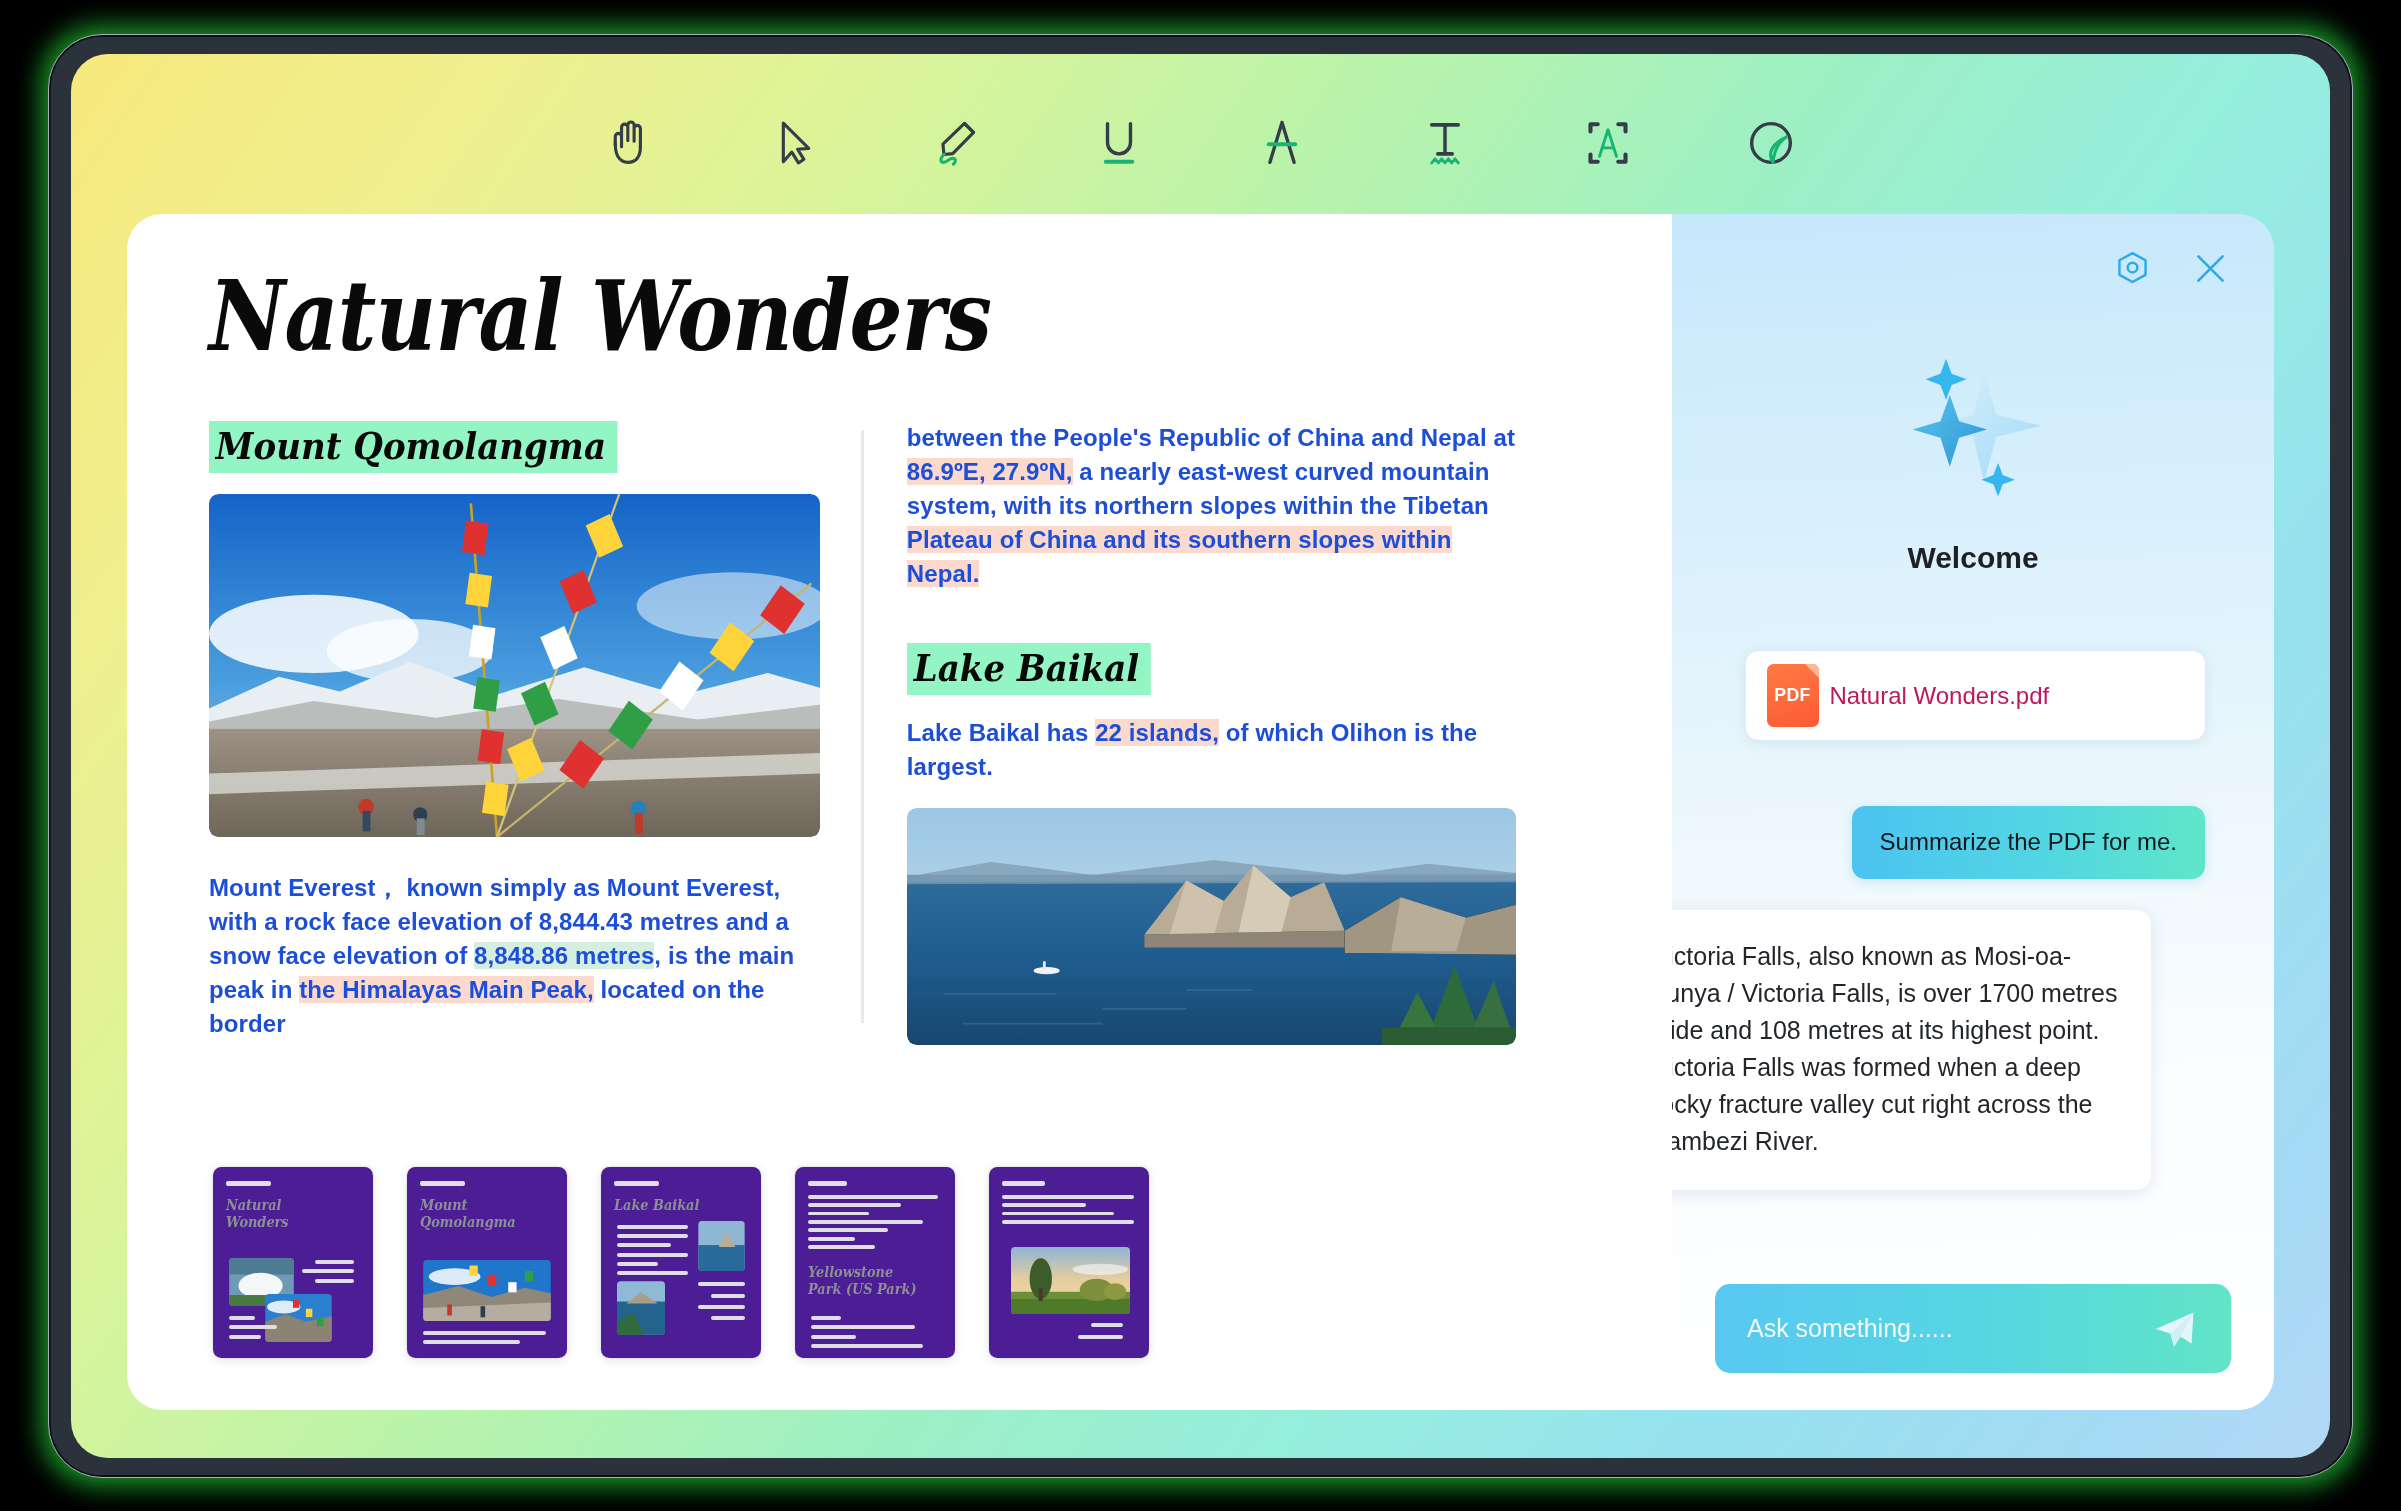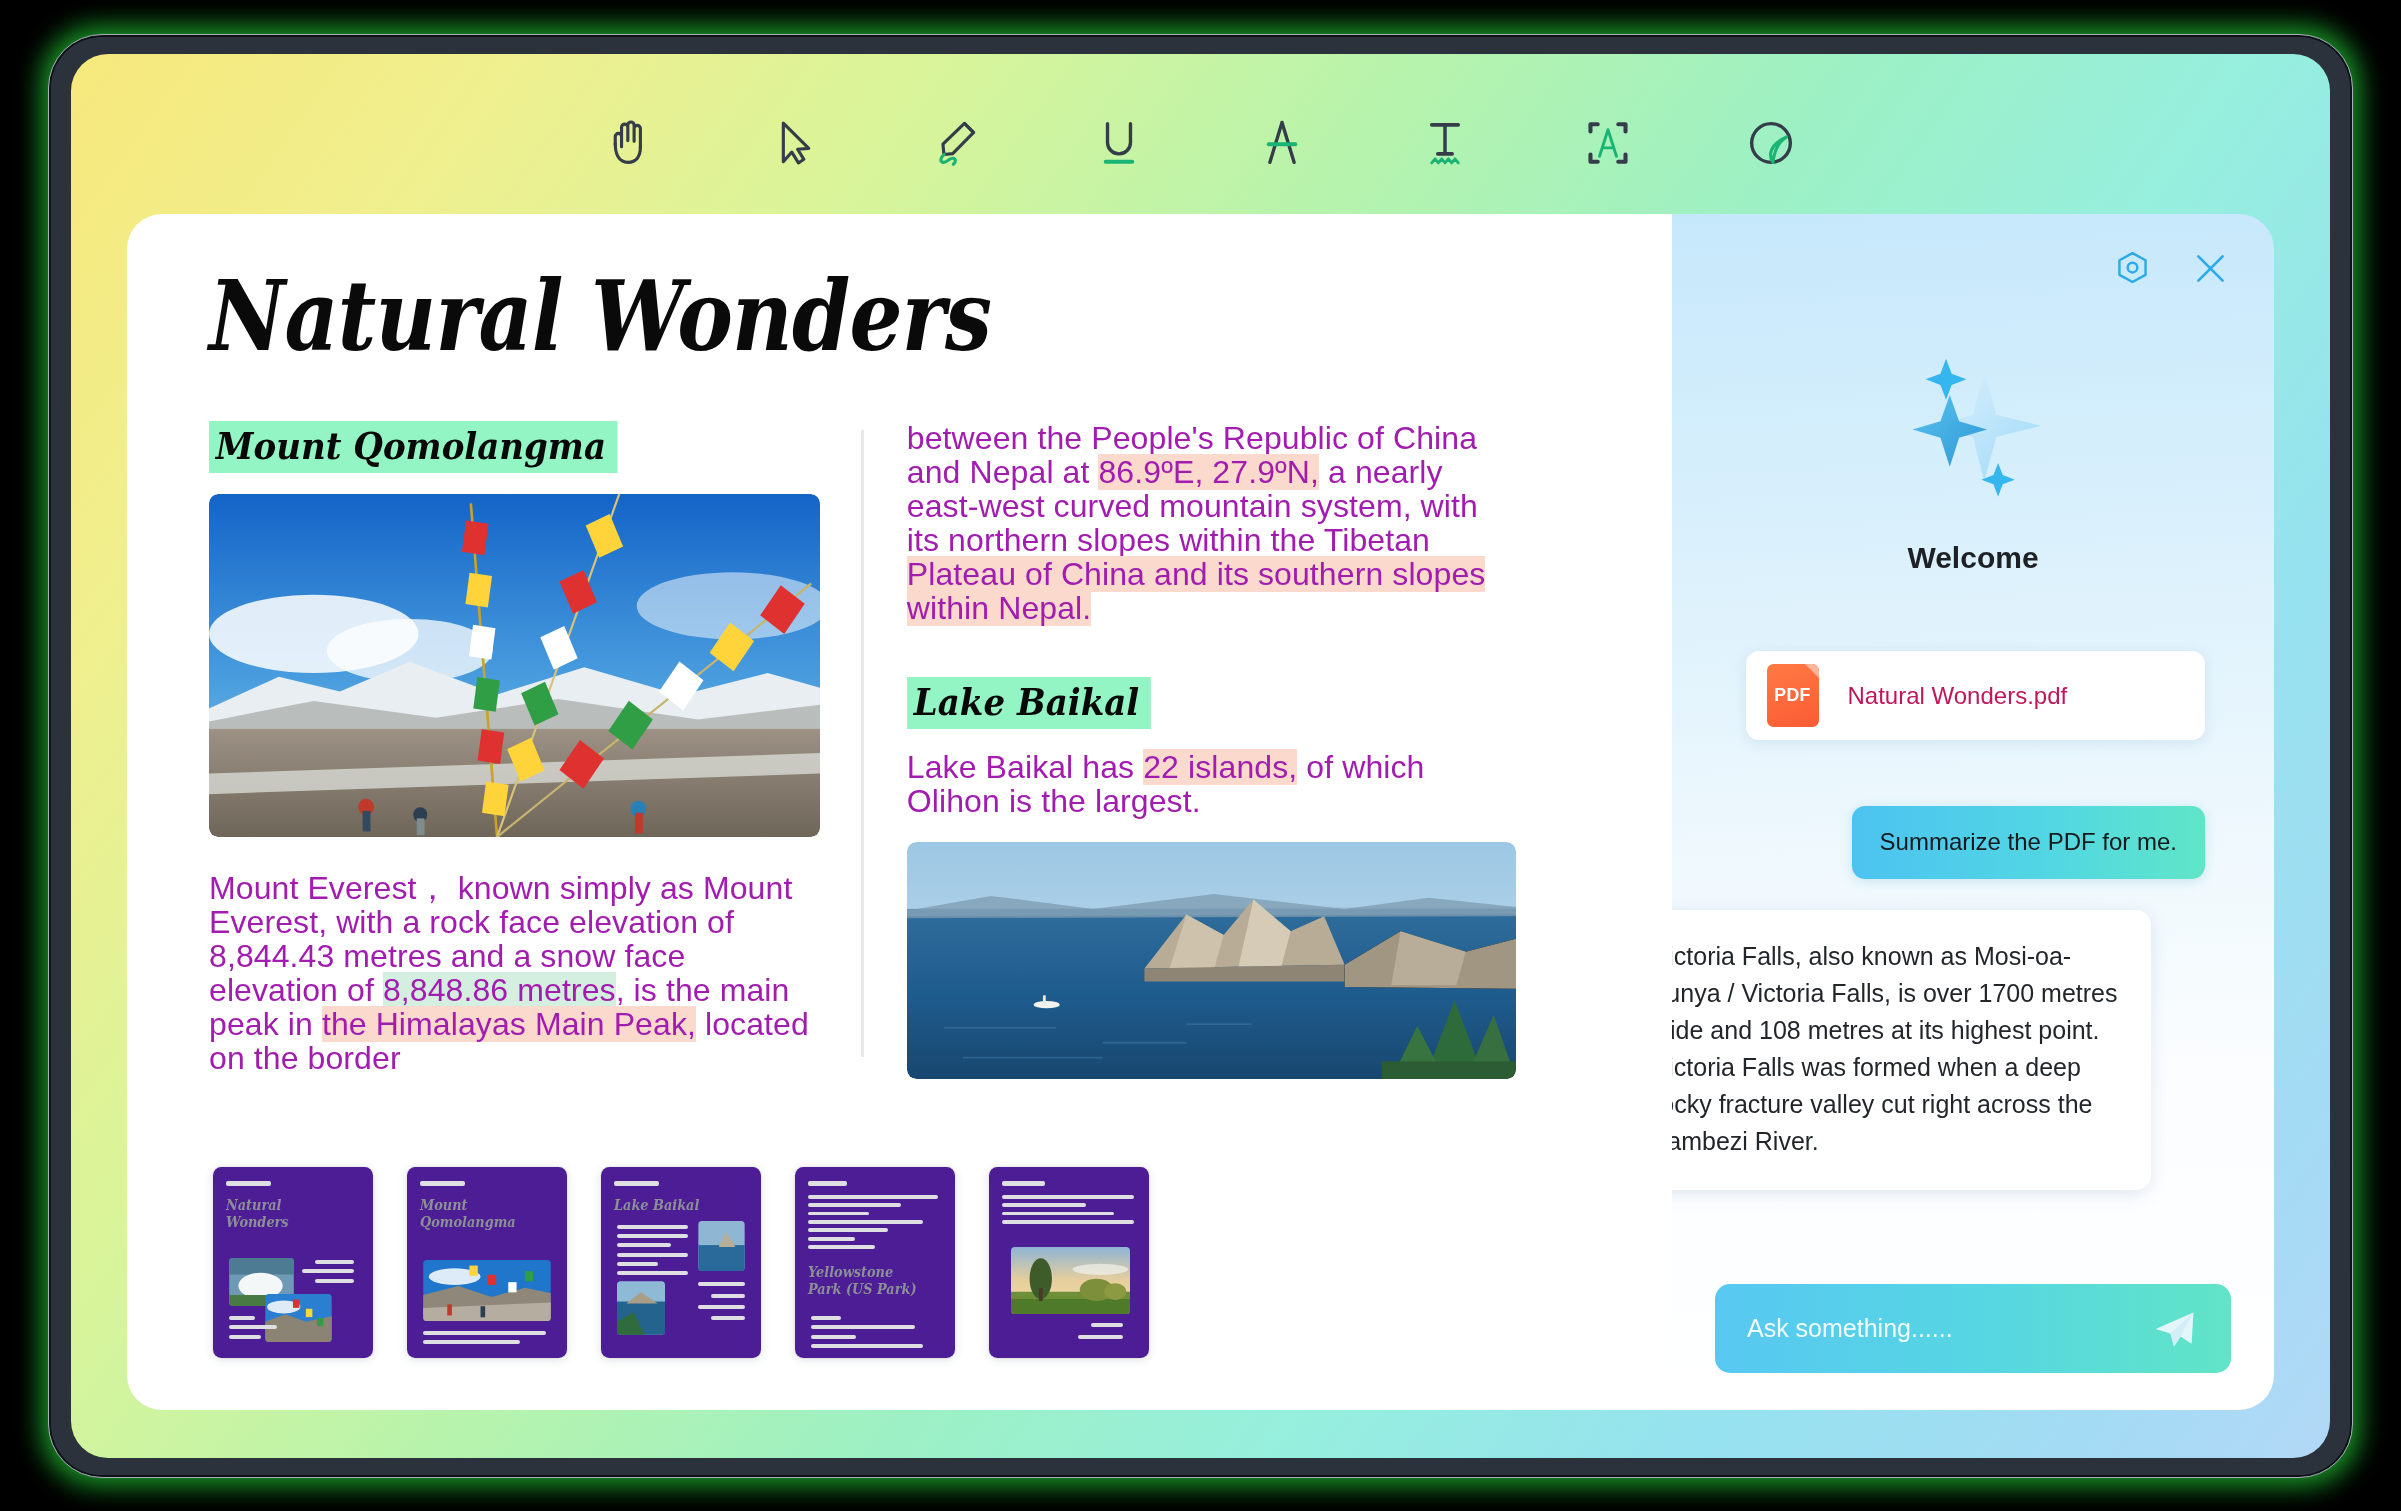--- a/index.html
+++ b/index.html
@@ -111,22 +111,23 @@
   .head-row.baikal { margin-top: 52px; }
 
   .photo {
     display: block; width: 100%; border-radius: 9.3px;
     border: 0;
   }
   .photo-everest { height: 343px; margin-bottom: 34px; }
   .photo-baikal  { height: 237px; margin-top: 24px; }
 
   .body-text {
-    font-size: 32px; line-height: 34px; color: #a21caf;
+    font-size: 24px; line-height: 34px; color: #1d4ed8;
     letter-spacing: 0.1px;
+    font-weight: bold;
   }
   .body-text .mark-green { background: #d4efdf; }
   .body-text .mark-pink  { background: #fbd9cd; }
 
   
   .thumbs {
     position: absolute; left: 86px; bottom: 52px;
     display: flex; gap: 34px;
   }
   .thumb {
@@ -175,21 +176,21 @@
   .welcome .sub { display:block; }
 
   .filecard {
     position: absolute; top: 437px; left: 74px; right: 69px;
     height: 89px;
     background: #fff;
     border-radius: 13px;
     box-shadow: 0 2.8px 13px rgba(90,140,180,.16);
     display: flex; align-items: center;
     padding-left: 20.5px;
-    gap: 29px;
+    gap: 11px;
     cursor: pointer;
   }
   .pdficon {
     width: 52px; height: 63px; position: relative; flex: none;
     background: linear-gradient(160deg,#ff7a45,#fb5b33);
     border-radius: 6.5px;
     display: flex; align-items: center; justify-content: center;
   }
   .pdficon:after{
     content:""; position:absolute; right:0; top:0;

